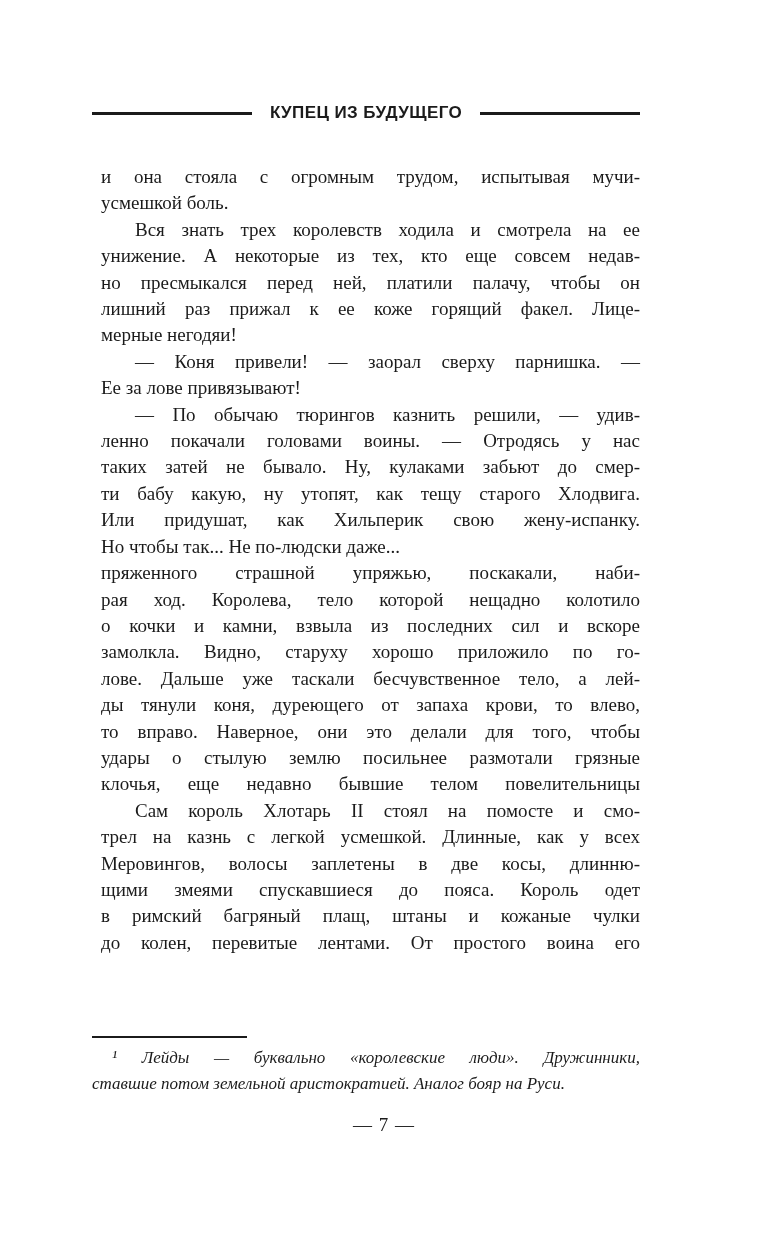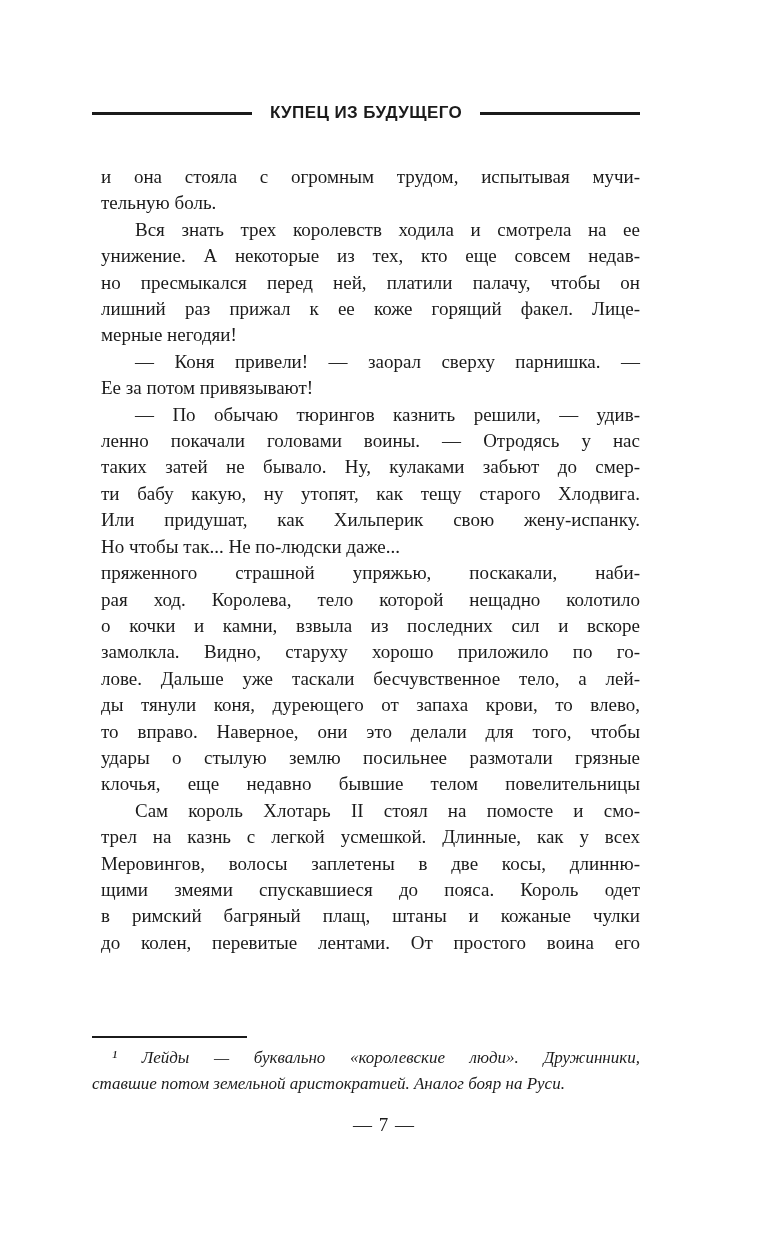--- a/index.html
+++ b/index.html
@@ -94,32 +94,32 @@
 
   <div class="header">
     <span class="rule"></span>
     <span class="header-title">КУПЕЦ ИЗ БУДУЩЕГО</span>
     <span class="rule"></span>
   </div>
 
   <div class="body-text" id="body-text">
       <div>
         <div class="line j">и она стояла с огромным трудом, испытывая мучи-</div>
-        <div class="line">тельную боль.</div>
+        <div class="line">усмешкой боль.</div>
       </div>
       <div>
         <div class="line j ind">Вся знать трех королевств ходила и смотрела на ее</div>
         <div class="line j">унижение. А некоторые из тех, кто еще совсем недав-</div>
         <div class="line j">но пресмыкался перед ней, платили палачу, чтобы он</div>
         <div class="line j">лишний раз прижал к ее коже горящий факел. Лице-</div>
         <div class="line">мерные негодяи!</div>
       </div>
       <div>
         <div class="line j ind">— Коня привели! — заорал сверху парнишка. —</div>
-        <div class="line">Ее за потом привязывают!</div>
+        <div class="line">Ее за лове привязывают!</div>
       </div>
       <div>
         <div class="line j ind">— По обычаю тюрингов казнить решили, — удив-</div>
         <div class="line j">ленно покачали головами воины. — Отродясь у нас</div>
         <div class="line j">таких затей не бывало. Ну, кулаками забьют до смер-</div>
         <div class="line j">ти бабу какую, ну утопят, как тещу старого Хлодвига.</div>
         <div class="line j">Или придушат, как Хильперик свою жену-испанку.</div>
         <div class="line">Но чтобы так... Не по-людски даже...</div>
       </div>
       <div>

